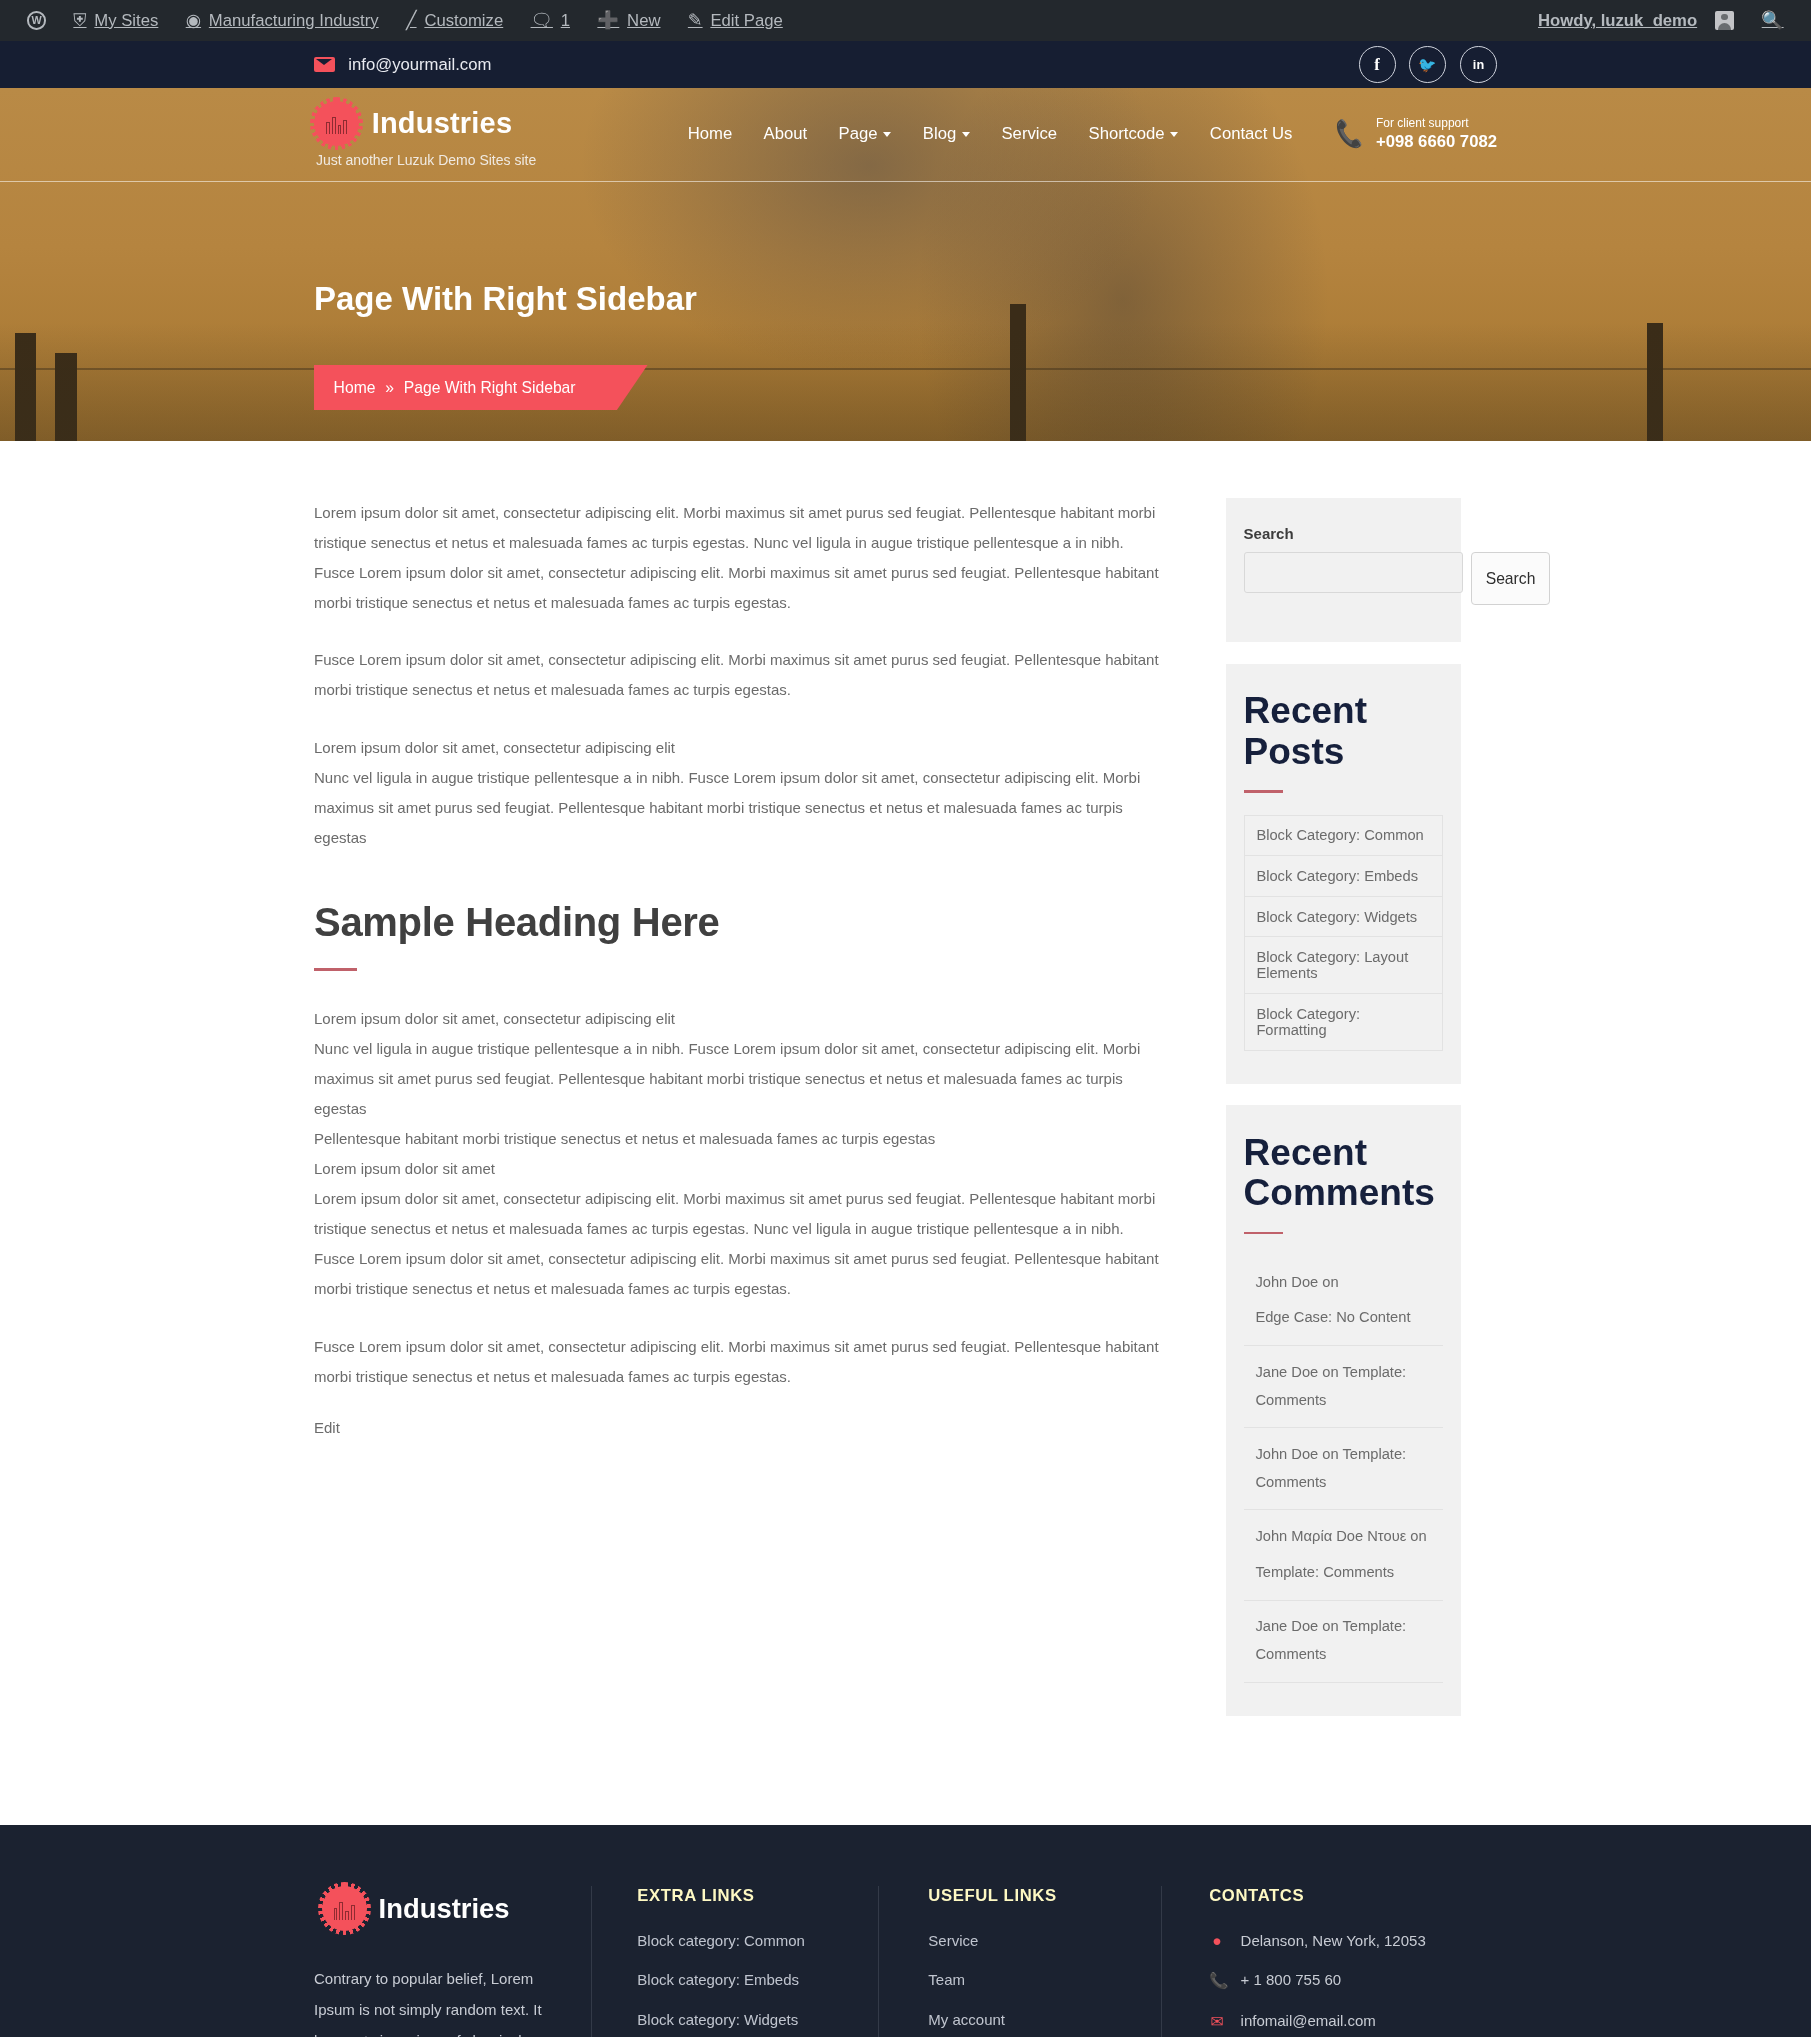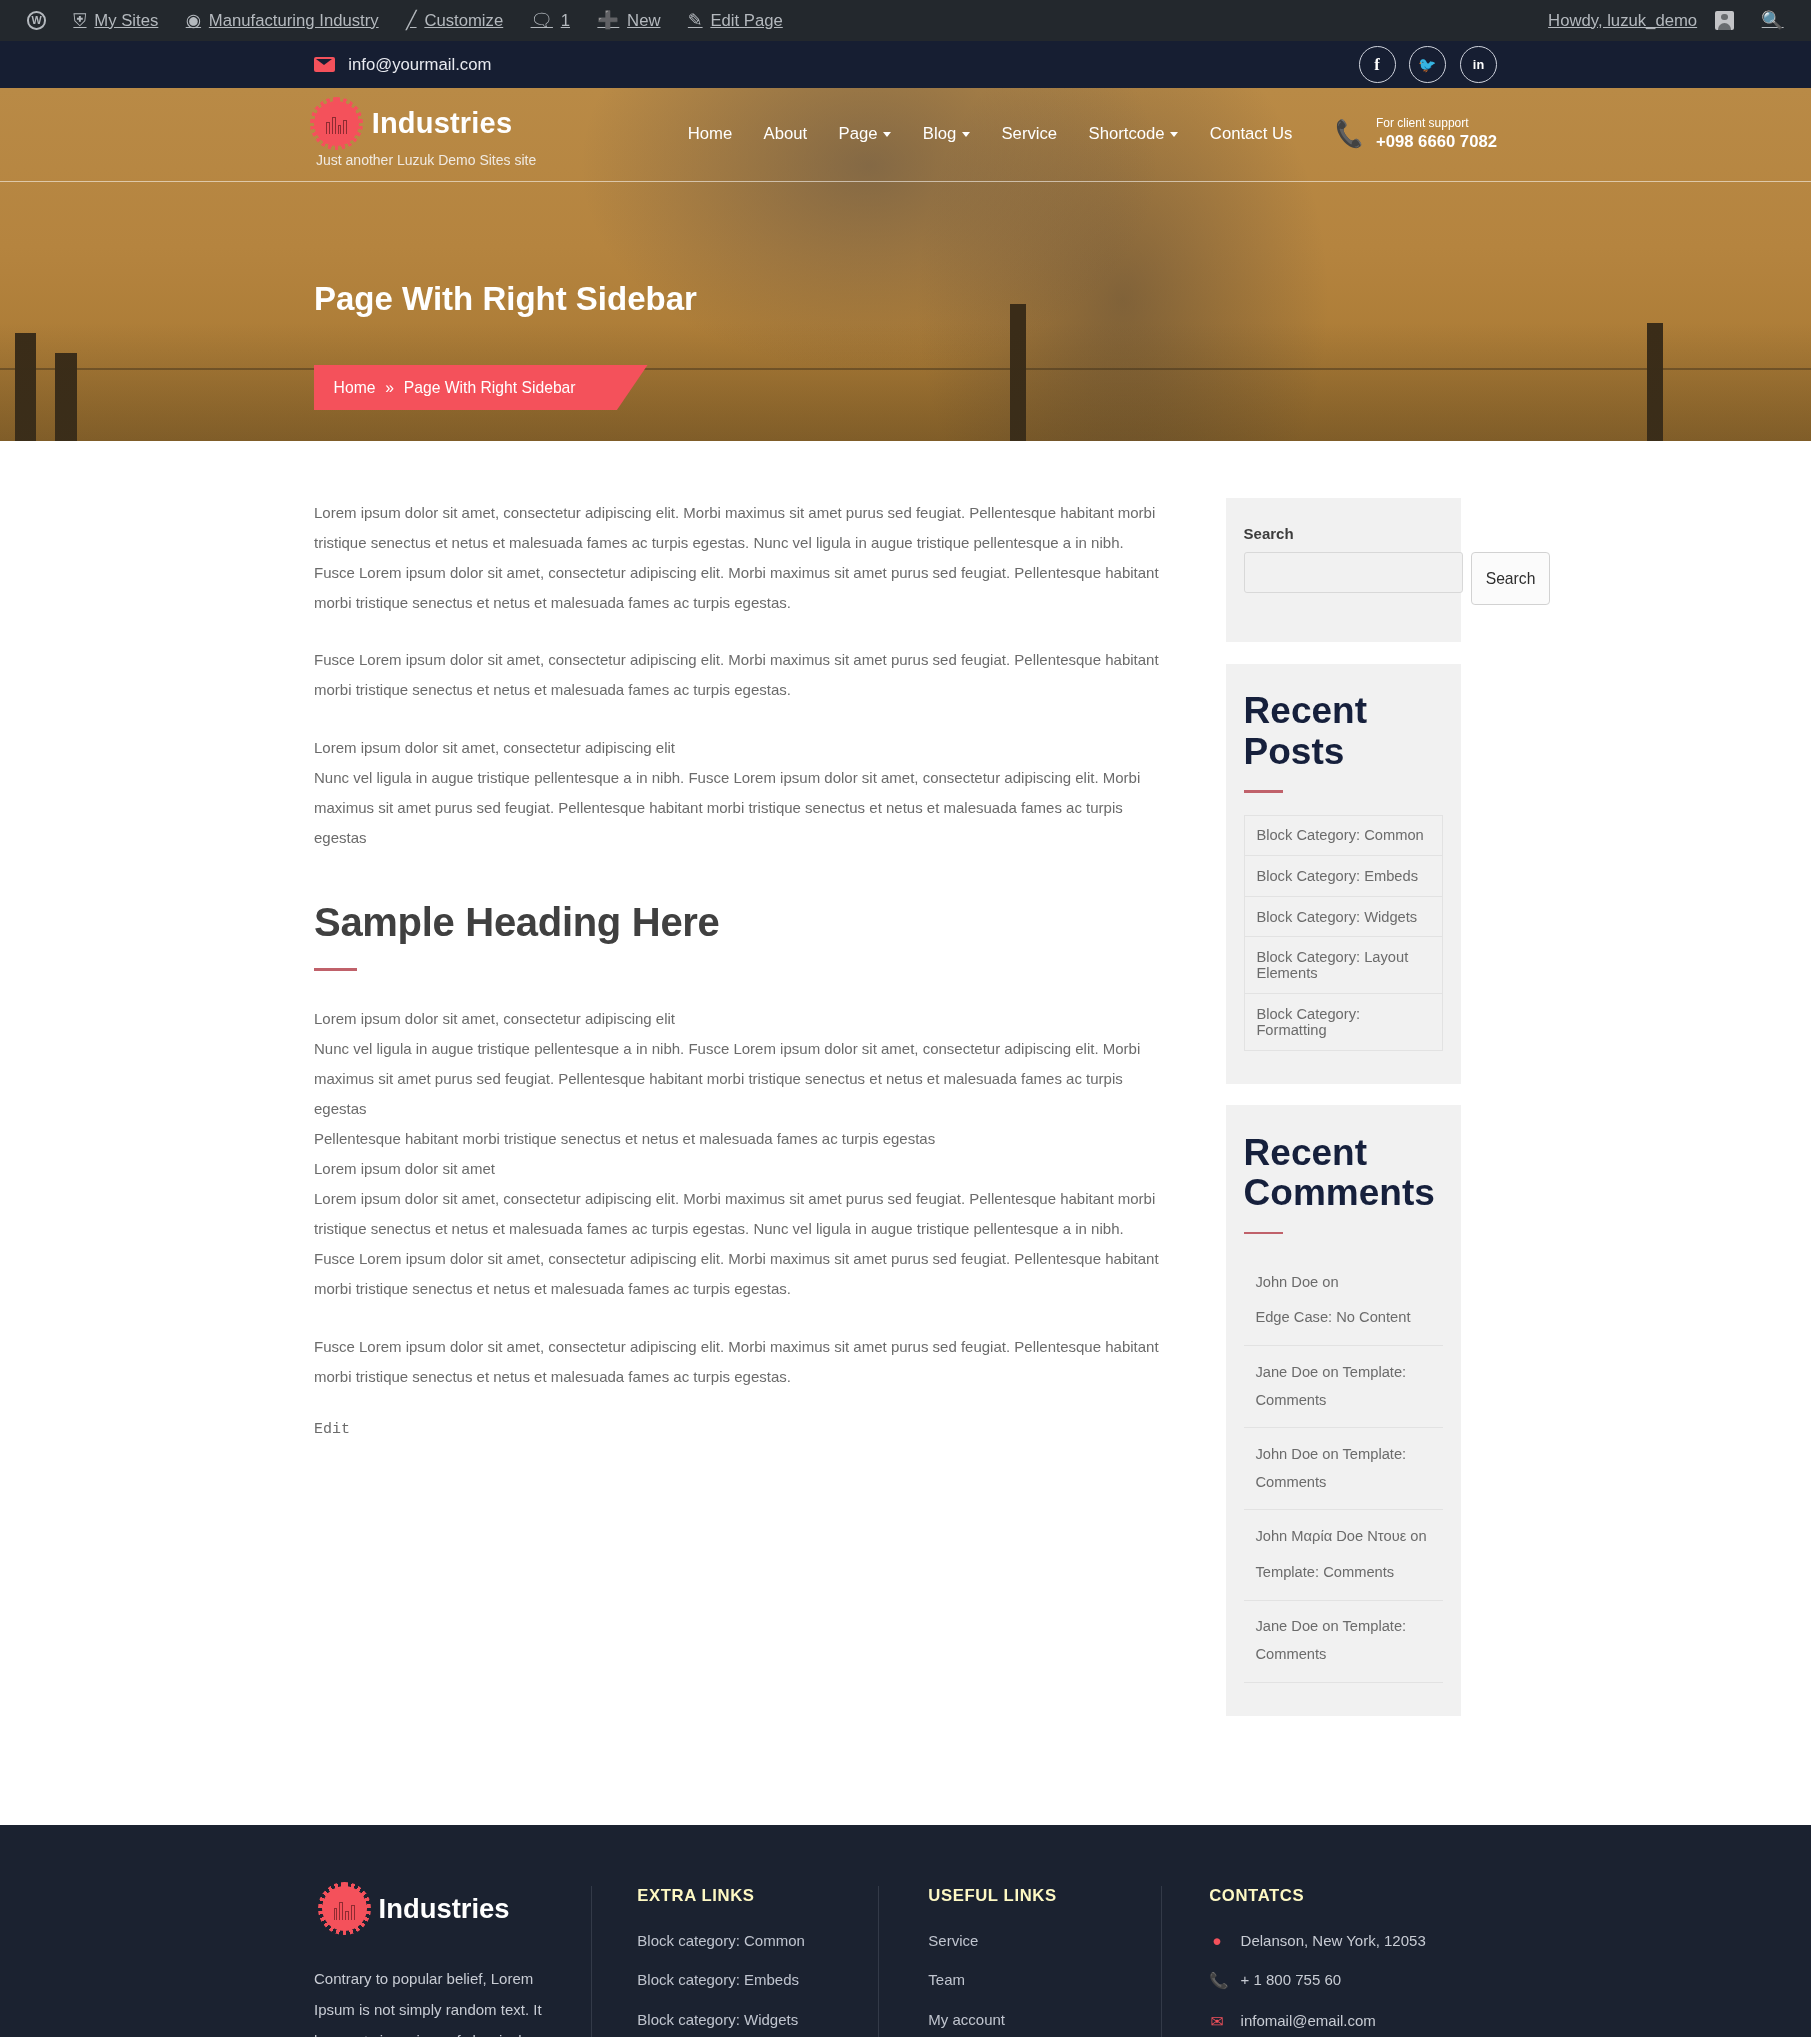--- a/index.html
+++ b/index.html
@@ -24,21 +24,21 @@
   .ab-item {
     display: flex;
     align-items: center;
     gap: 7.8px;
     padding: 0 13.7px;
     height: 41px;
     color: #b4b9be;
     white-space: nowrap;
   }
   .ab-item .glyph { font-size: 17.6px; line-height: 1; color: #b4b9be; display:inline-block; }
-  .ab-right { margin-left: auto; display: flex; align-items: flex-start; }
+  .ab-right { margin-left: auto; display: flex; align-items: flex-start; font-weight: bold; }
   .avatar-box {
     width: 19.6px; height: 19.6px; background: #c3c4c7; margin-left: 9.8px;
     display: inline-block; position: relative; border-radius: 2px;
   }
   .avatar-box::before {
     content: ""; position: absolute; width: 6.9px; height: 6.9px; border-radius: 50%;
     background: #6a6d70; left: 6.4px; top: 2.9px;
   }
   .avatar-box::after {
     content: ""; position: absolute; width: 12.7px; height: 7.8px; border-radius: 6.9px 6.9px 0 0;
@@ -142,21 +142,21 @@
   }
   .crumb a { color:#ffffff; text-decoration:none; }
 
   
   .page-wrap { display: flex; padding: 0 314px; gap: 0; background:#fff; }
   .content { width: 912px; padding: 57px 59px 88px 0; }
   .content p { font-size: 15px; line-height: 2.0; color: #6b6b6b; margin-bottom: 27.4px; }
   .content p.tight { margin-bottom: 0; }
   .sec-heading { font-size: 40px; color: #404040; font-weight: bold; margin: 47px 0 0 0; letter-spacing:-0.3px;}
   .sec-rule { width: 43px; height: 2.9px; background: #c0616a; margin: 23.5px 0 33px 0; }
-  .edit-link { font-size: 15px; color: #6b6b6b; text-decoration: none; font-family: Liberation Mono, monospace; }
+  .edit-link { font-size: 15px; color: #6b6b6b; text-decoration: none; }
 
   
   .sidebar { width: 235px; padding: 57px 0 88px 0; }
   .widget { background: #f1f1f1; padding: 27.4px 17.6px 33px 17.6px; margin-bottom: 21.6px; }
   .widget.search-widget { padding: 27.4px 17.6px 37px 17.6px; }
   .wlabel { font-size: 15px; font-weight: bold; color: #3c3c3c; margin-bottom: 9.8px; display:block; }
   .search-row { display: flex; gap: 7.8px; }
   .search-row input {
     flex: 1; height: 41px; border: 1px solid #d8d8d8; background: #f1f1f1; padding: 0 9.8px;
     font-family: "Liberation Sans", sans-serif; font-size: 14.7px; border-radius: 2.9px;

